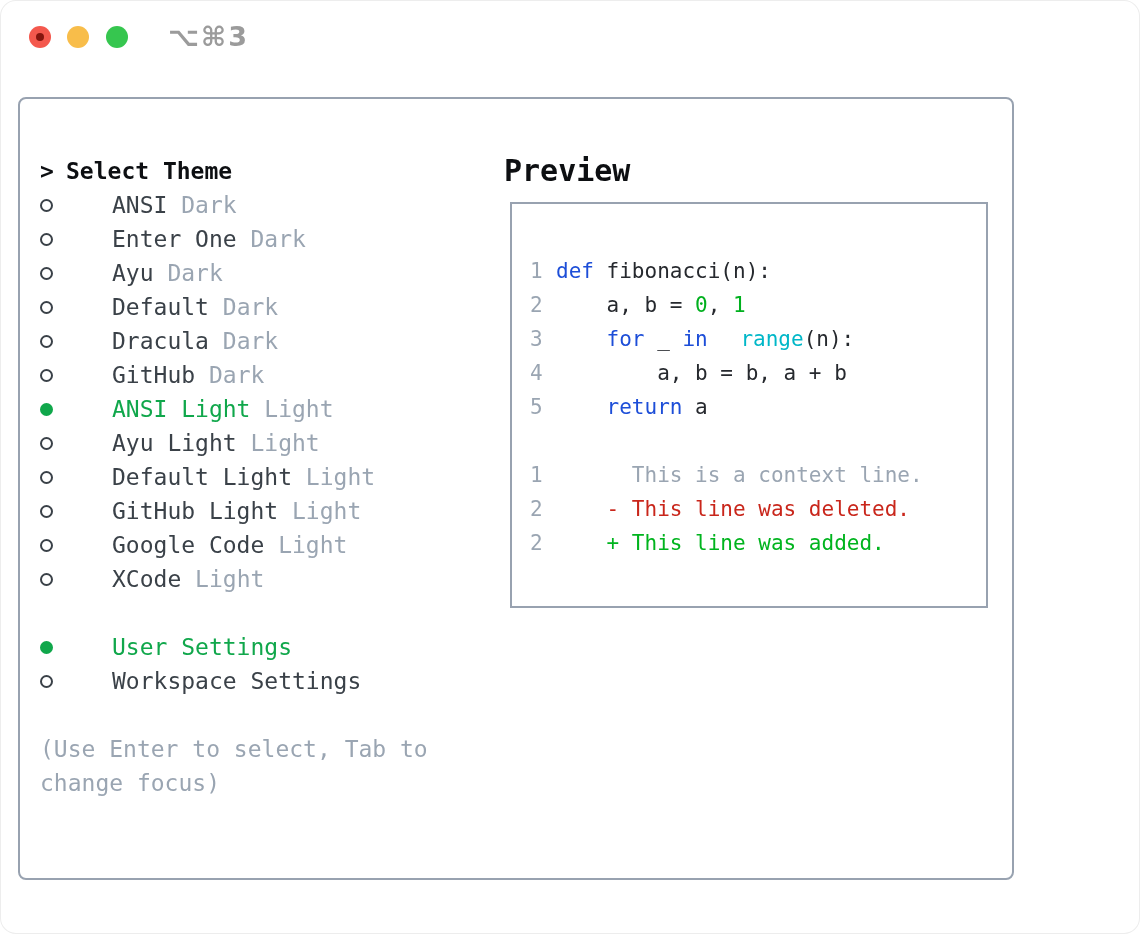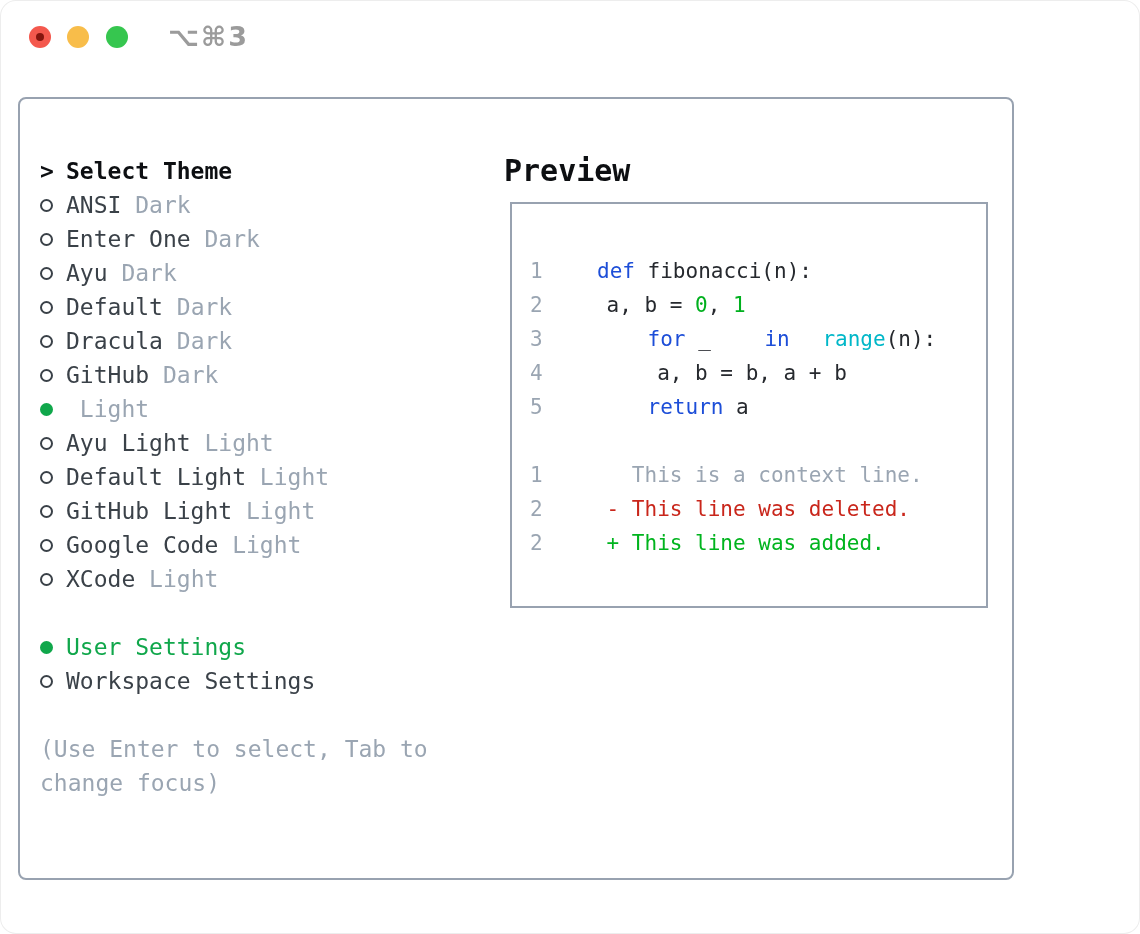--- a/index.html
+++ b/index.html
@@ -28,36 +28,36 @@
     border:2px solid var(--border); border-radius:8px; background:#fff; }
 
   
   .left-col { position:absolute; left:20px; top:55px; font-size:23px; line-height:34px; color:var(--text); }
   .row { display:flex; align-items:center; height:34px; white-space:pre; }
   .marker { display:inline-flex; width:26px; align-items:center; flex:none; }
   .chev { font-weight:700; color:var(--heading); }
   .radio { width:13px; height:13px; border-radius:50%; border:2px solid var(--text); }
   .radio.on { background:var(--green); border-color:var(--green); }
   .hdr { font-weight:700; color:var(--heading); }
-  .name { color:var(--text); }
+  .name { color:var(--text);margin-left:46px; }
   .row.sel .name { color:var(--green); }
   .variant { color:var(--muted); margin-left:1ch; }
   .spacer { height:34px; }
   .hint { color:var(--muted); white-space:pre; height:34px; line-height:34px; }
 
   
   .preview-label { position:absolute; left:484px; top:55px; font-size:30px; line-height:34px;
     font-weight:700; color:var(--heading); }
   .preview-box { position:absolute; left:490px; top:103px; width:478px; height:406px;
     border:2px solid var(--border); background:#fff; }
   .code-area { position:absolute; left:18px; top:50px; right:6px; font-size:21px; line-height:34px; }
   .code-line { display:flex; height:34px; white-space:pre; }
   .lnum { width:26px; flex:none; color:var(--muted); }
   .seg-plain { color:var(--code); }
-  .seg-kw { color:var(--kw);margin-left:41px; }
+  .seg-kw { color:var(--kw); }
   .seg-builtin { color:var(--builtin);margin-left:20px; }
   .seg-num { color:var(--numlit); }
   .seg-ctx { color:var(--muted); }
   .seg-del { color:var(--del); }
   .seg-add { color:var(--add); }
 </style>
 </head>
 <body>
 
 <div class="window">
@@ -76,21 +76,21 @@
         <span class="marker chev">&gt;</span><span class="hdr">Select Theme</span>
       </div>
 
       <div id="theme-rows">
           <div class="row"><span class="marker"><span class="radio"></span></span><span class="name">ANSI</span><span class="variant">Dark</span></div>
           <div class="row"><span class="marker"><span class="radio"></span></span><span class="name">Enter One</span><span class="variant">Dark</span></div>
           <div class="row"><span class="marker"><span class="radio"></span></span><span class="name">Ayu</span><span class="variant">Dark</span></div>
           <div class="row"><span class="marker"><span class="radio"></span></span><span class="name">Default</span><span class="variant">Dark</span></div>
           <div class="row"><span class="marker"><span class="radio"></span></span><span class="name">Dracula</span><span class="variant">Dark</span></div>
           <div class="row"><span class="marker"><span class="radio"></span></span><span class="name">GitHub</span><span class="variant">Dark</span></div>
-          <div class="row sel"><span class="marker"><span class="radio on"></span></span><span class="variant">Light</span></div>
+          <div class="row sel"><span class="marker"><span class="radio on"></span></span><span class="name">ANSI Light</span><span class="variant">Light</span></div>
           <div class="row"><span class="marker"><span class="radio"></span></span><span class="name">Ayu Light</span><span class="variant">Light</span></div>
           <div class="row"><span class="marker"><span class="radio"></span></span><span class="name">Default Light</span><span class="variant">Light</span></div>
           <div class="row"><span class="marker"><span class="radio"></span></span><span class="name">GitHub Light</span><span class="variant">Light</span></div>
           <div class="row"><span class="marker"><span class="radio"></span></span><span class="name">Google Code</span><span class="variant">Light</span></div>
           <div class="row"><span class="marker"><span class="radio"></span></span><span class="name">XCode</span><span class="variant">Light</span></div>
         </div>
 
       <div class="spacer"></div>
 
 

